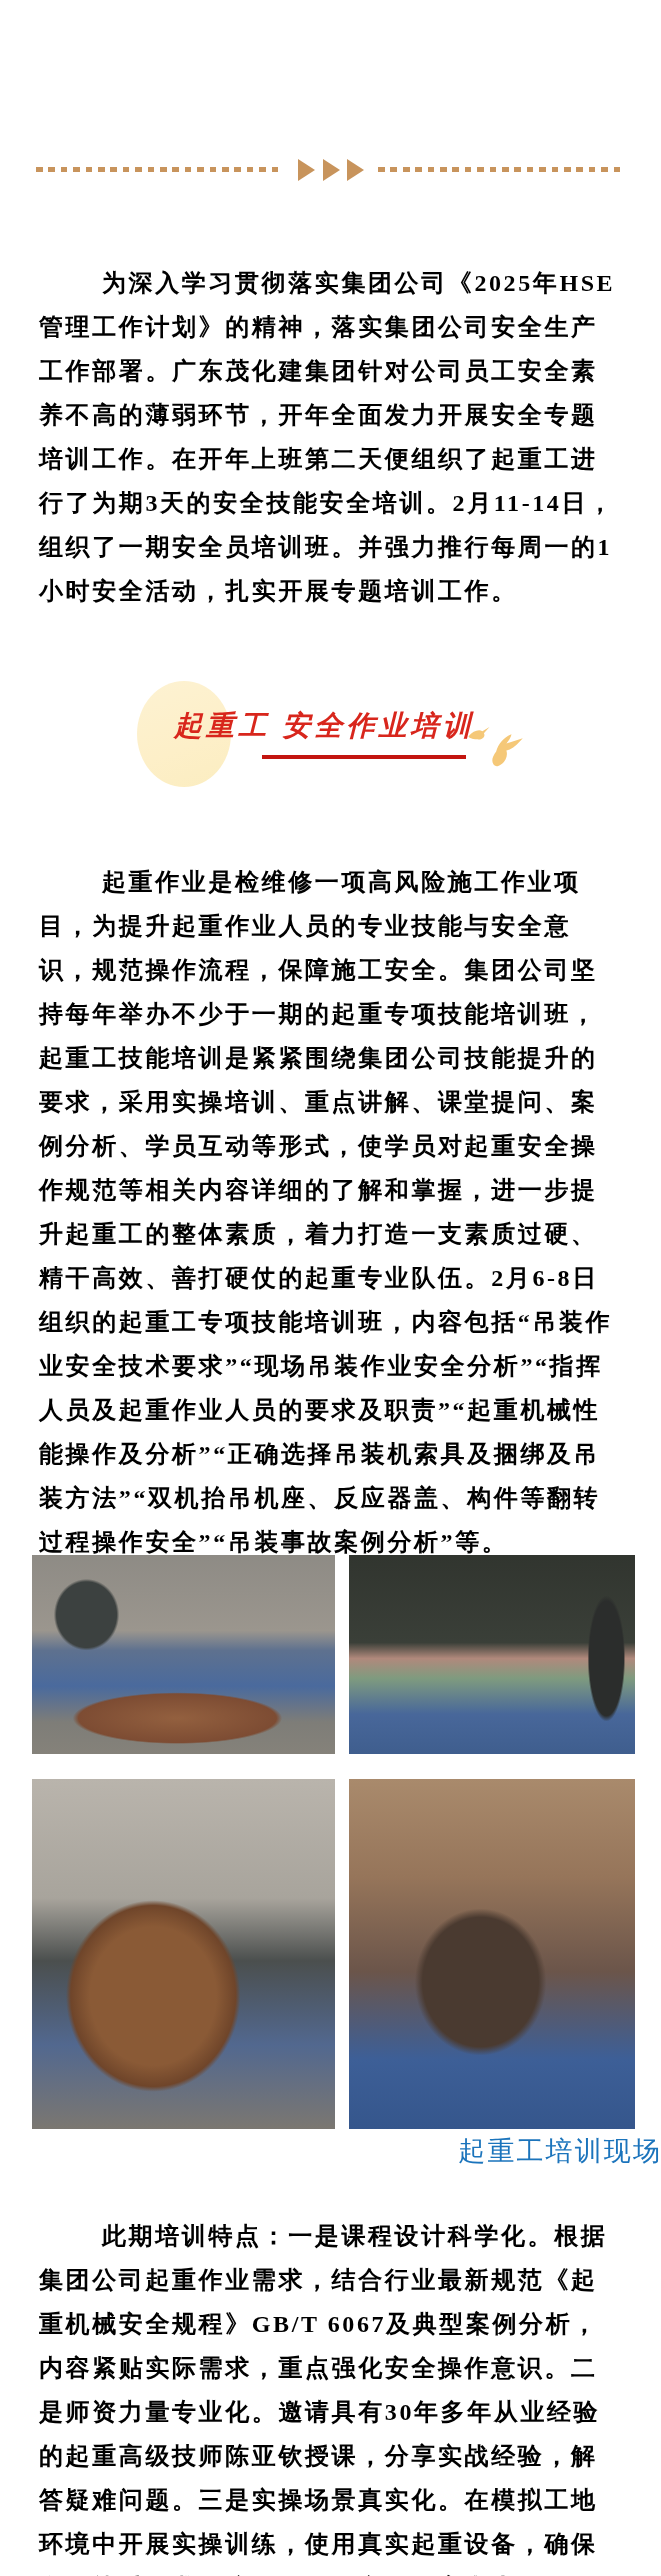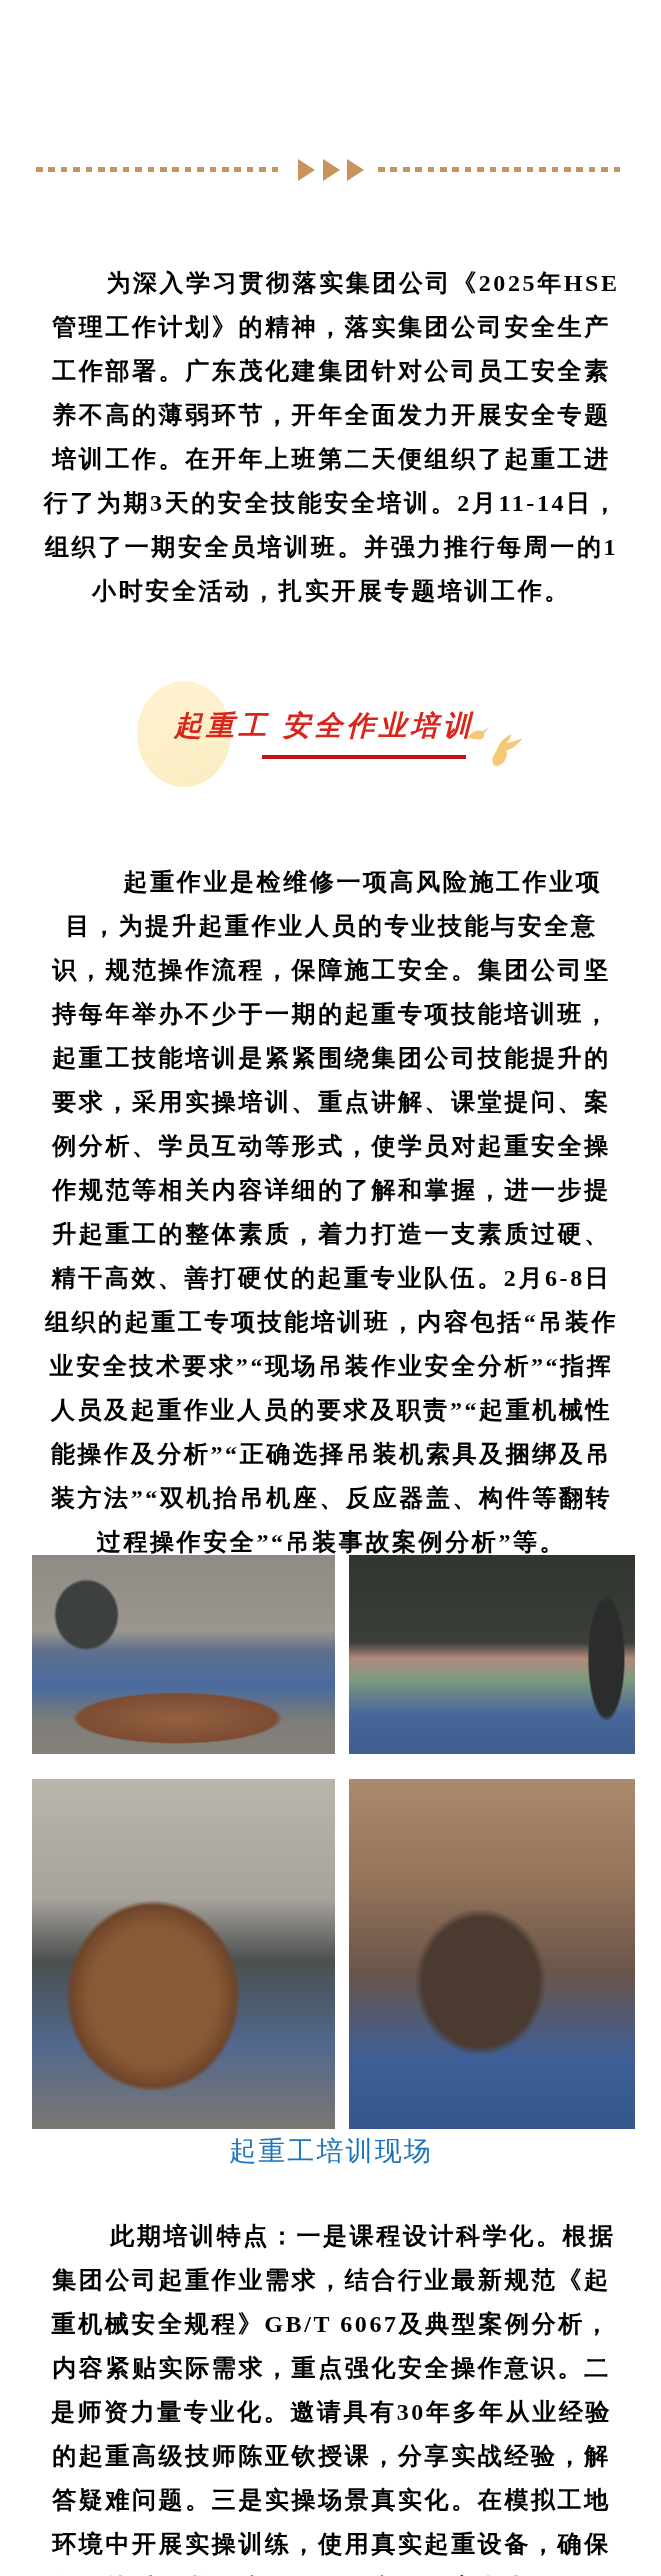--- a/index.html
+++ b/index.html
@@ -57,21 +57,21 @@
   }
   .body-para{
     position:absolute; left:39px; width:585px;
     margin:0;
     font-family:"Liberation Serif","DejaVu Serif",serif;
     font-weight:600;
     font-size:24px; line-height:44px;
     letter-spacing:2.6px;
     color:var(--body-black,#000);
     text-indent:63px;
-    text-align:center;
+    text-align:left;
   }
   #para-1{top:261px;}
   #para-2{top:860px;}
   #para-3{top:2214px;}
 
   .section-header{position:absolute; top:681px; left:0; width:662px; height:109px;}
   .section-ellipse{
     position:absolute; left:137px; top:0; width:94px; height:106px;
     background:linear-gradient(160deg,#fdf2d2 0%,var(--ellipse-cream,#fdefc8) 60%,#fbedc0 100%);
     border-radius:50%;
@@ -116,21 +116,21 @@
       radial-gradient(closest-side at 40% 62%, #8a5a36 0%, #8a5a36 52%, #6f452a 68%, transparent 72%),
       linear-gradient(180deg,#b9b4ac 0%,#a8a49c 34%,#4b4f4e 52%,#52688f 76%,#7b7771 100%);
   }
   .photo-4{
     background:
       radial-gradient(closest-side at 46% 58%, #4a3a30 0%, #4a3a30 44%, transparent 50%),
       linear-gradient(180deg,#a98a6c 0%,#96755a 28%,#6b554a 55%,#3d5f97 80%,#35568c 100%);
   }
   .photo-caption{
     position:absolute; top:2136px; left:0; right:0;
-    text-align:center;
+    text-align:right;
     font-size:27px; line-height:30px; font-weight:500;
     letter-spacing:2.1px;
     color:var(--caption-blue,#1b74bc);
   }
 </style>
 </head>
 <body>
 
 <div class="page">
 

